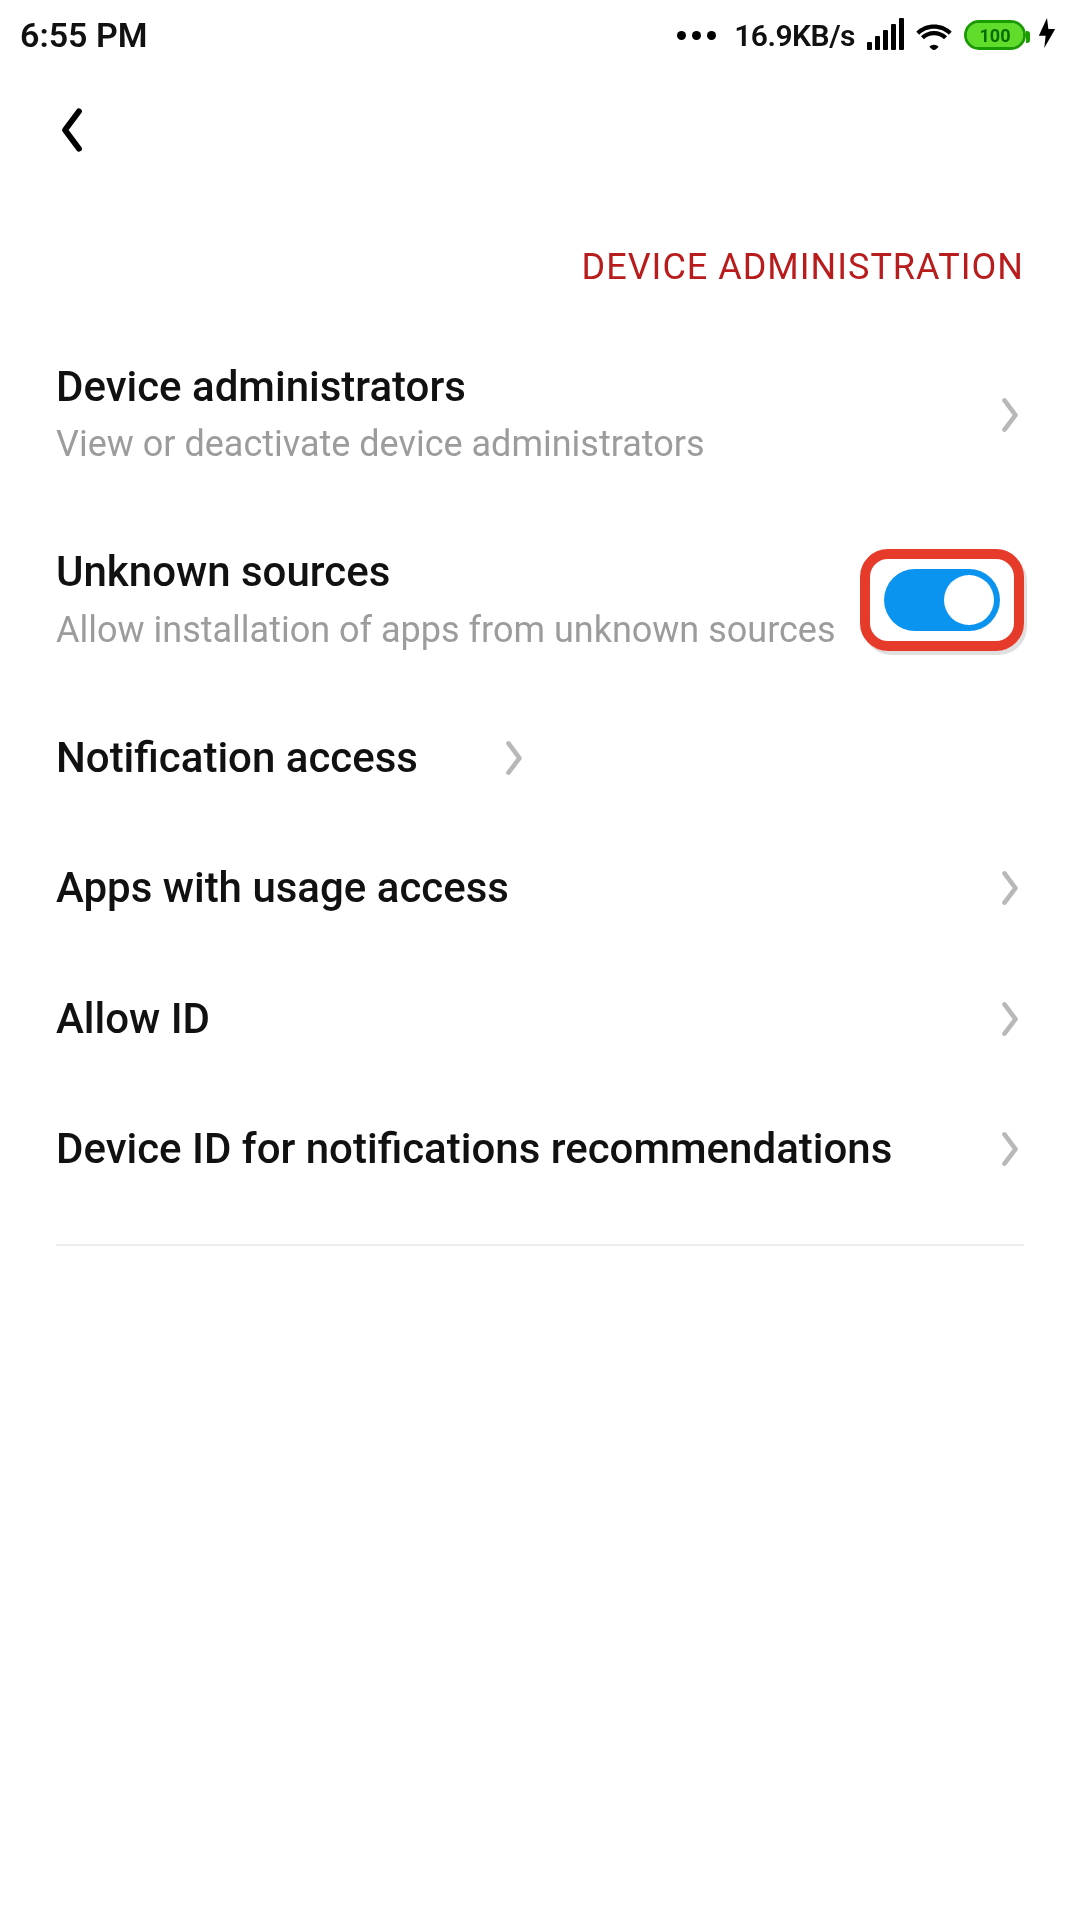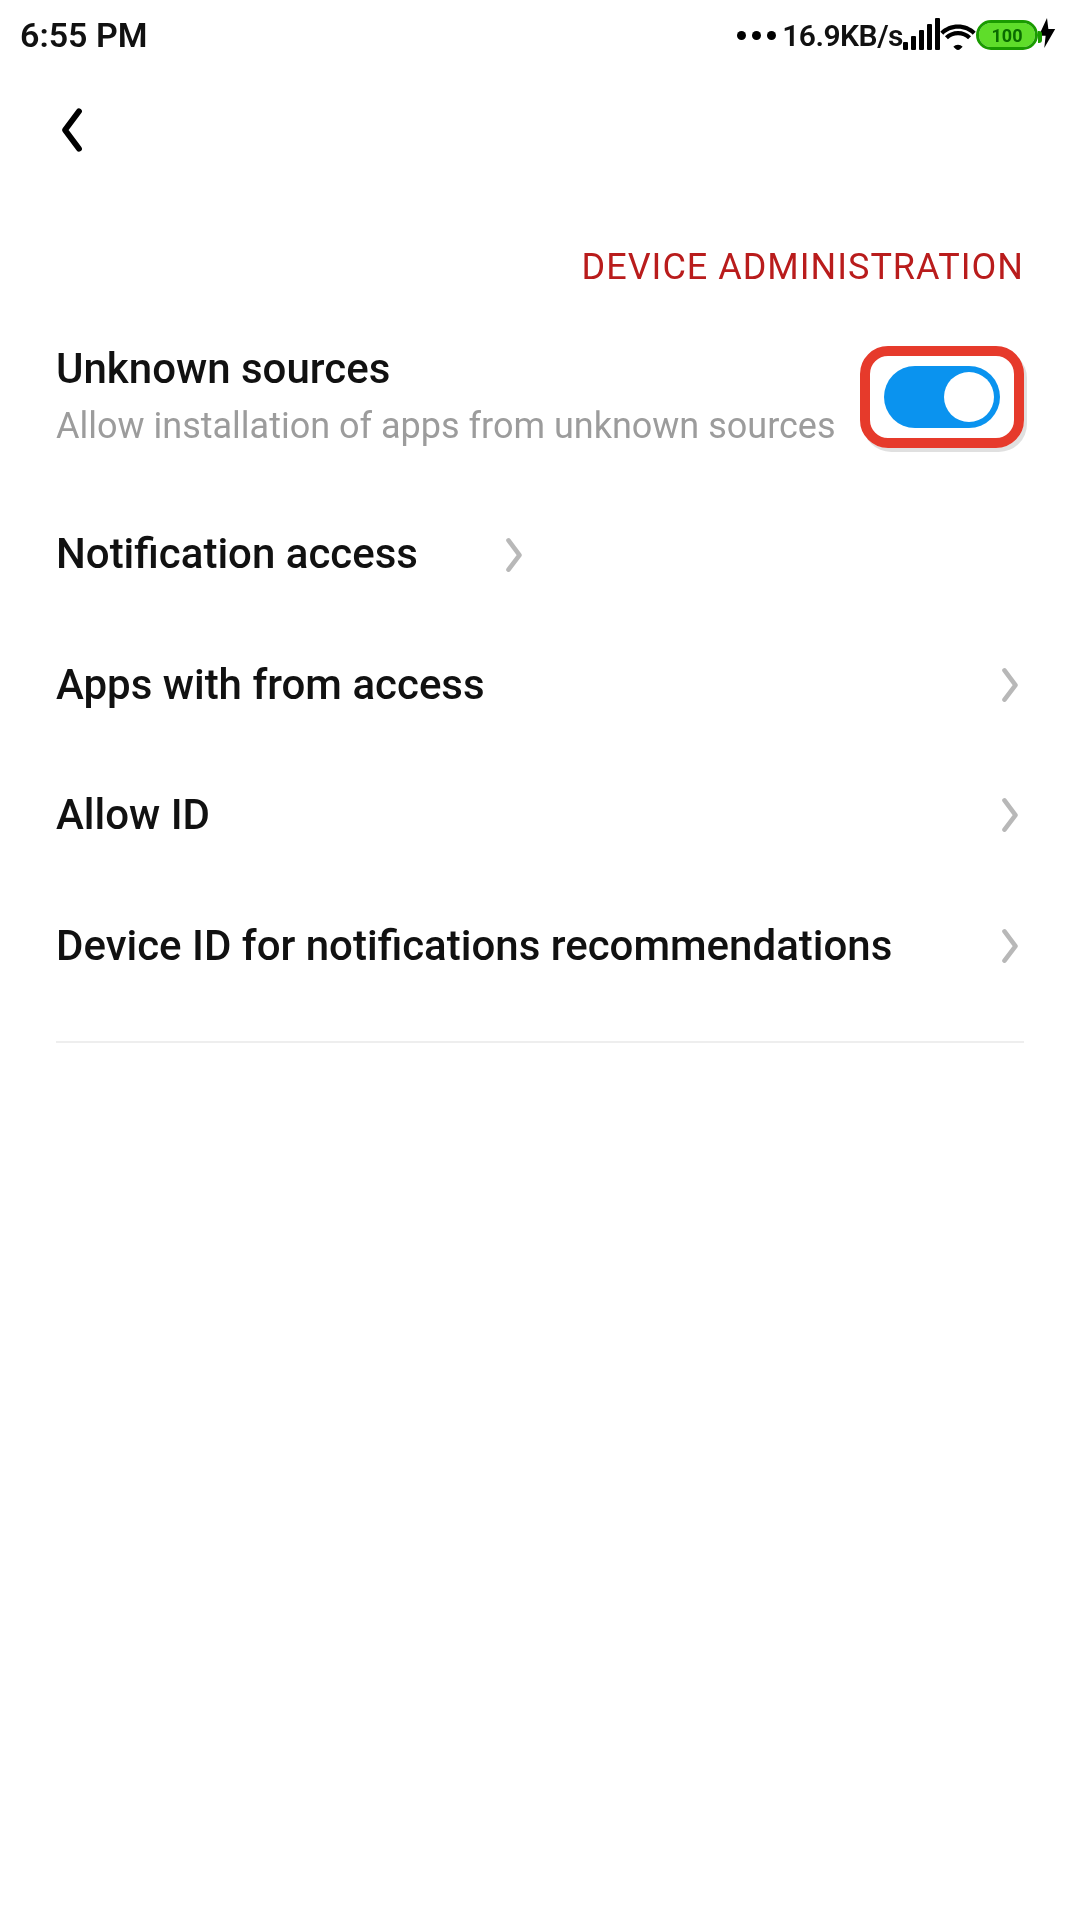--- a/index.html
+++ b/index.html
@@ -18,20 +18,21 @@
     align-items: center;
     height: 70px;
     padding: 0 24px 0 20px;
     font-size: 34px;
     font-weight: 600;
     color: #111;
   }
   .statusbar .right {
     display: flex;
     align-items: center;
+    gap: 12px;
   }
   .status-dots {
     display: flex;
     gap: 6px;
     align-items: center;
     margin-right: 6px;
   }
   .status-dots span {
     width: 9px; height: 9px; border-radius: 50%; background: #000; display: block;
   }
@@ -205,20 +206,31 @@
     <svg viewBox="0 0 24 40">
       <polyline points="18,4 6,20 18,36" fill="none" stroke="#000" stroke-width="5" stroke-linecap="round" stroke-linejoin="round"></polyline>
     </svg>
   </div>
 </div>
 
 <div class="section-label">DEVICE ADMINISTRATION</div>
 
 <div class="list">
 
+  <div class="row first">
+    <div class="text">
+      <div class="label">Device administrators</div>
+      <div class="sub">View or deactivate device administrators</div>
+    </div>
+    <div class="chevron">
+      <svg viewBox="0 0 24 40">
+          <polyline points="6,4 18,20 6,36" fill="none" stroke="#b8b8b8" stroke-width="5" stroke-linecap="round" stroke-linejoin="round"></polyline>
+        </svg>
+    </div>
+  </div>
 
   <div class="row">
     <div class="text">
       <div class="label">Unknown sources</div>
       <div class="sub">Allow installation of apps from unknown sources</div>
     </div>
     <div class="toggle-box">
       <div class="switch">
         <div class="knob"></div>
       </div>
@@ -232,21 +244,21 @@
     </div>
     <div class="chevron">
       <svg viewBox="0 0 24 40">
           <polyline points="6,4 18,20 6,36" fill="none" stroke="#b8b8b8" stroke-width="5" stroke-linecap="round" stroke-linejoin="round"></polyline>
         </svg>
     </div>
   </div>
 
   <div class="row">
     <div class="text">
-      <div class="label">Apps with from access</div>
+      <div class="label">Apps with usage access</div>
     </div>
     <div class="chevron">
       <svg viewBox="0 0 24 40">
           <polyline points="6,4 18,20 6,36" fill="none" stroke="#b8b8b8" stroke-width="5" stroke-linecap="round" stroke-linejoin="round"></polyline>
         </svg>
     </div>
   </div>
 
   <div class="row">
     <div class="text">

